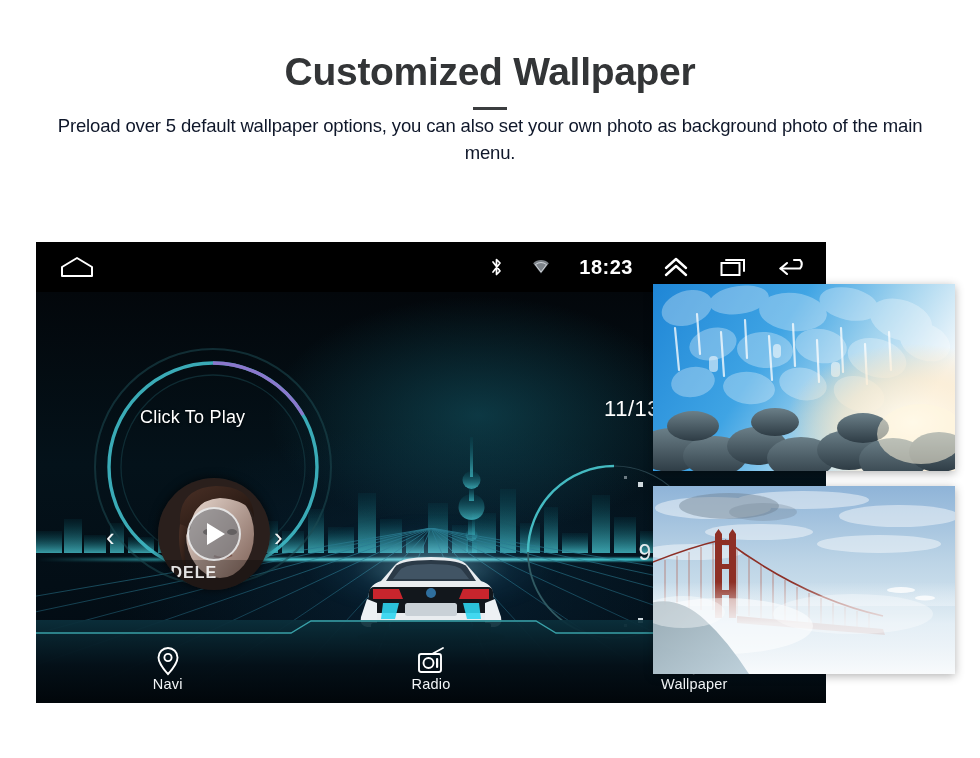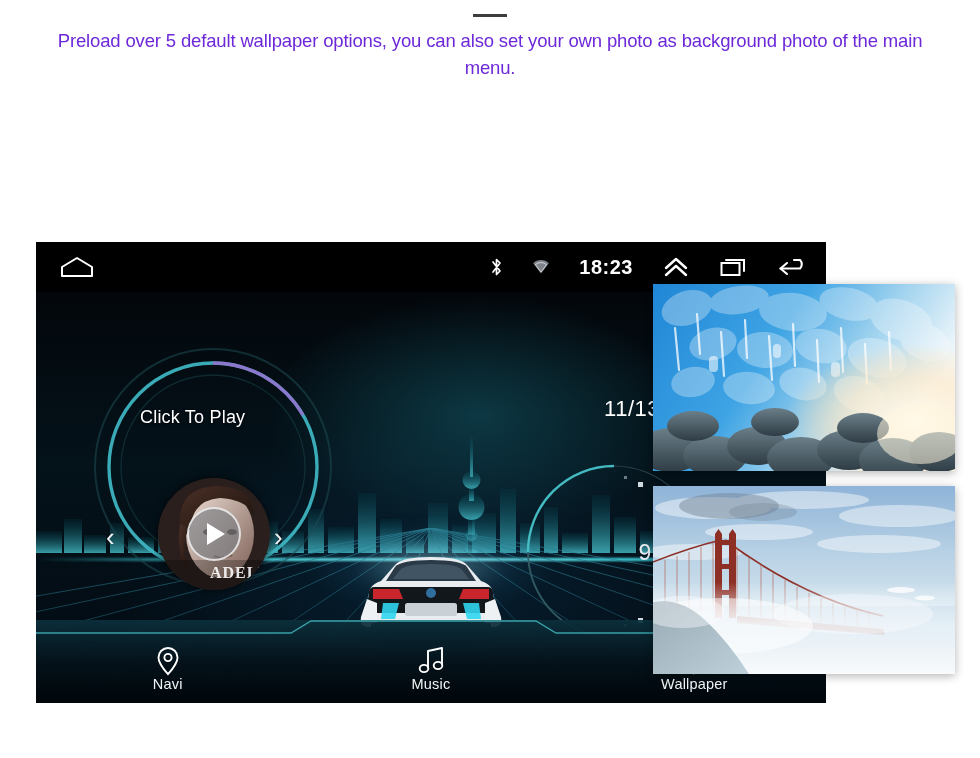--- a/index.html
+++ b/index.html
@@ -16,22 +16,22 @@
   .page-title {
     font-size: 39px; font-weight: bold; color: #333537;
     letter-spacing: -0.3px; line-height: 1.05;
     margin-top: 52px;
   }
   .title-rule {
     width: 34px; height: 3px; background: #3b3d3f;
     margin: 14px auto 0;
   }
   .subtitle {
-    margin-top: 10px;
-    font-size: 18.5px; color: #6d28d9; line-height: 1.47;
+    margin-top: 2px;
+    font-size: 18.5px; color: #0f172a; line-height: 1.47;
     width: 920px; margin-left: auto; margin-right: auto;
     letter-spacing: -0.15px;
   }
 
   
   .device {
     position: absolute; left: 36px; top: 242px;
     width: 790px; height: 461px;
     background: #000;
     overflow: hidden;
@@ -84,24 +84,23 @@
     position: absolute; left: 104px; top: 115px;
     color: #fff; font-size: 18px; font-weight: normal; letter-spacing: .2px;
     text-shadow: 0 1px 3px rgba(0,0,0,.8);
   }
   .album {
     position:absolute; left:122px; top:186px; width:112px; height:112px;
     border-radius: 50%; overflow:hidden;
     box-shadow: 0 0 10px rgba(0,0,0,.7);
   }
   .album-name {
-    position:absolute; left:0; bottom:8px; width:100%; text-align:right;
+    position:absolute; left:0; bottom:8px; width:100%; text-align:left;
     font-size: 16px; color: rgba(255,255,255,.88); letter-spacing: 1px;
     font-weight: 600;
-    font-family: Liberation Serif, serif;
   }
   .play-btn {
     position: absolute; left: 151px; top: 215px; width: 54px; height: 54px;
     border-radius: 50%; background: rgba(120,125,130,.62);
     border: 2px solid rgba(255,255,255,.75);
     display:flex; align-items:center; justify-content:center;
   }
   .play-tri {
     width: 0; height: 0; margin-left: 4px;
     border-left: 18px solid #fff;
@@ -147,20 +146,21 @@
   .photo-ice { left: 653px; top: 284px; width: 302px; height: 187px; }
   .photo-bridge { left: 653px; top: 486px; width: 302px; height: 188px; }
   .photo svg { display:block; width: 100%; height: 100%; }
 </style>
 </head>
 <body>
 
 <div class="page">
 
   <div class="header">
+    <div class="page-title">Customized Wallpaper</div>
     <div class="title-rule"></div>
     <div class="subtitle">Preload over 5 default wallpaper options, you can also set your own photo as background photo of the main menu.</div>
   </div>
 
   <div class="device">
 
     <div class="statusbar">
 
       <div class="sb-home">
         <svg width="34" height="24" viewBox="0 0 34 24">
@@ -395,33 +395,34 @@
           <div class="nav-item">
             <span class="nav-ic">
               <svg width="24" height="30" viewBox="0 0 24 30">
                 <path d="M12 2 A9.5 9.5 0 0 1 21.5 11.5 C21.5 18 12 28 12 28 C12 28 2.5 18 2.5 11.5 A9.5 9.5 0 0 1 12 2 Z" fill="none" stroke="#fff" stroke-width="1.9"></path>
                 <circle cx="12" cy="11.5" r="3.6" fill="none" stroke="#fff" stroke-width="1.9"></circle>
               </svg>
             </span>
             <span class="nav-label">Navi</span>
           </div>
 
-
-
-
           <div class="nav-item">
             <span class="nav-ic">
-              <svg width="28" height="30" viewBox="0 0 28 30">
-                <path d="M11 22 L11 5 L25 2 L25 19" fill="none" stroke="#fff" stroke-width="1.9" stroke-linejoin="round"></path>
-                <ellipse cx="7" cy="22.5" rx="4.3" ry="3.6" fill="none" stroke="#fff" stroke-width="1.9"></ellipse>
-                <ellipse cx="21" cy="19.5" rx="4.3" ry="3.6" fill="none" stroke="#fff" stroke-width="1.9"></ellipse>
+              <svg width="30" height="30" viewBox="0 0 30 30">
+                <path d="M16 8 L27 2" fill="none" stroke="#fff" stroke-width="1.7" stroke-linecap="round"></path>
+                <rect x="3" y="8" width="22" height="18" rx="2.2" fill="none" stroke="#fff" stroke-width="1.9"></rect>
+                <circle cx="12.5" cy="17" r="5" fill="none" stroke="#fff" stroke-width="1.9"></circle>
+                <rect x="20" y="12" width="2.2" height="10" rx="1" fill="#fff"></rect>
               </svg>
             </span>
-            <span class="nav-label">Music</span>
+            <span class="nav-label">Radio</span>
           </div>
+
+
+
 
           <div class="nav-item">
             <span class="nav-ic">
               <svg width="28" height="28" viewBox="0 0 28 28">
                 <path d="M14 3 L16 3 L16.6 6.2 A8.4 8.4 0 0 1 19.2 7.6 L22 6 L23.8 8 L21.9 10.5 A8.4 8.4 0 0 1 22.6 13.3 L25.6 14.4 L25.2 17 L22 17.4 A8.4 8.4 0 0 1 20.7 20 L22.2 22.8 L20.2 24.4 L17.7 22.6 A8.4 8.4 0 0 1 14.9 23.4 L13.8 26.4 L11.2 26 L10.8 22.8 A8.4 8.4 0 0 1 8.2 21.5 L5.4 23 L3.8 21 L5.6 18.5 A8.4 8.4 0 0 1 4.8 15.7 L1.8 14.6 L2.2 12 L5.4 11.6 A8.4 8.4 0 0 1 6.8 9 L5.2 6.2 L7.2 4.6 L9.7 6.4 A8.4 8.4 0 0 1 12.5 5.6 Z" fill="none" stroke="#fff" stroke-width="1.7" stroke-linejoin="round"></path>
                 <circle cx="14" cy="14.8" r="4" fill="none" stroke="#fff" stroke-width="1.7"></circle>
               </svg>
             </span>
             <span class="nav-label">Wallpaper</span>
           </div>

